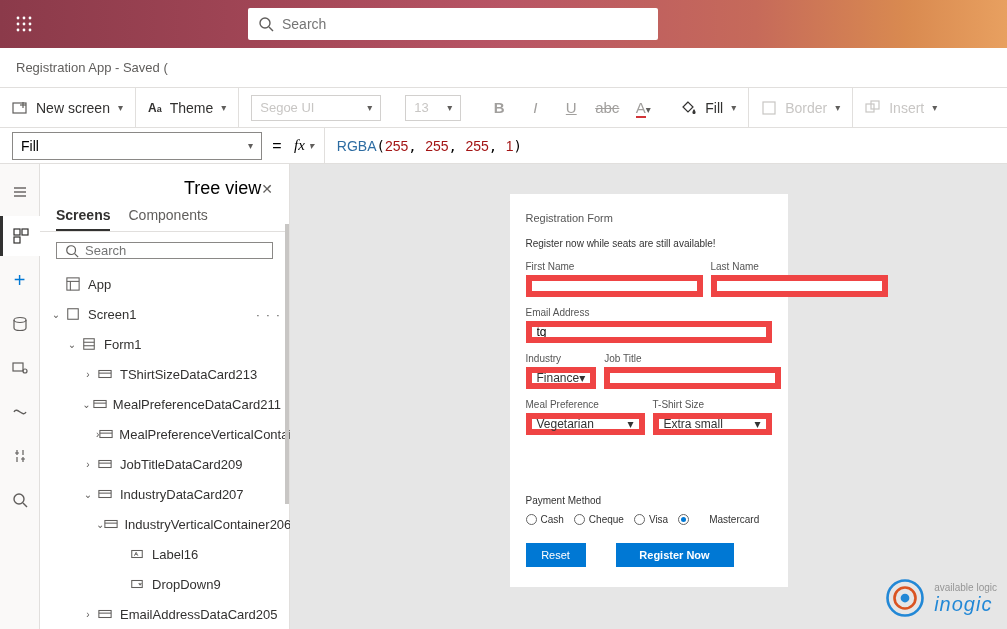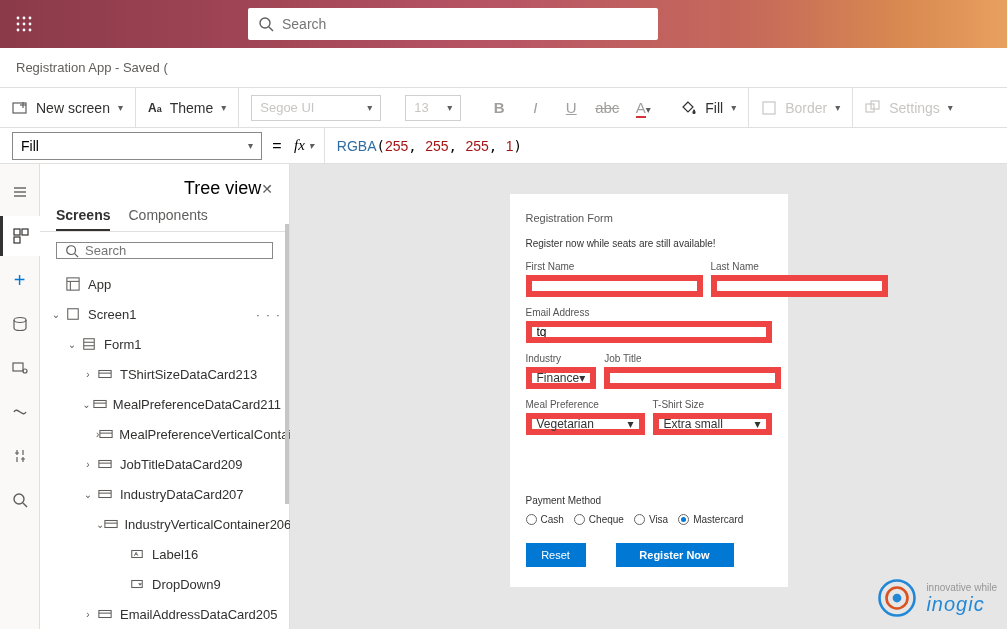--- a/index.html
+++ b/index.html
@@ -168,21 +168,21 @@
         <rect x="2" y="2" width="12" height="12"></rect>
       </svg>
     <span>Border</span>
       <span class="chev">▾</span>
   </div>
   <div class="tool-group faded nb">
     <svg width="16" height="16" viewBox="0 0 16 16" fill="none" stroke="#c8c6c4" stroke-width="1.2">
         <rect x="1" y="4" width="8" height="8"></rect>
         <rect x="6" y="1" width="8" height="8"></rect>
       </svg>
-    <span>Settings</span>
+    <span>Insert</span>
       <span class="chev">▾</span>
   </div>
 </div>
 
 <div class="fxbar">
   <div class="propsel">
       <span>Fill</span>
       <span class="chev">▾</span>
     </div>
   <div class="eq">=</div>
@@ -440,37 +440,37 @@
               <span>Cash</span>
             </span>
             <span style="display: flex; align-items: center; gap: 4px;">
               <span class="radio "></span>
               <span>Cheque</span>
             </span>
             <span style="display: flex; align-items: center; gap: 4px;">
               <span class="radio "></span>
               <span>Visa</span>
             </span>
-            <span style="display: flex; align-items: center; gap: 4px;">
+            <span style="display: flex; align-items: center; gap: 20px;">
               <span class="radio on"></span>
               <span>Mastercard</span>
             </span>
           </div>
       </div>
       <div class="btns">
         <div class="btn reset">Reset</div>
         <div class="btn reg">Register Now</div>
       </div>
     </div>
 
     <div class="logo">
       <svg viewBox="0 0 48 48">
           <circle cx="24" cy="24" r="20" fill="none" stroke="#0078d4" stroke-width="3"></circle>
           <circle cx="24" cy="24" r="12" fill="none" stroke="#d83b01" stroke-width="3"></circle>
           <circle cx="24" cy="24" r="5" fill="#0078d4"></circle>
         </svg>
       <div class="logo-text">
-          <div>innovative while</div>
+          <div>available logic</div>
           <div class="big">inogic</div>
         </div>
     </div>
   </div>
 </div>
 
 </body></html>

